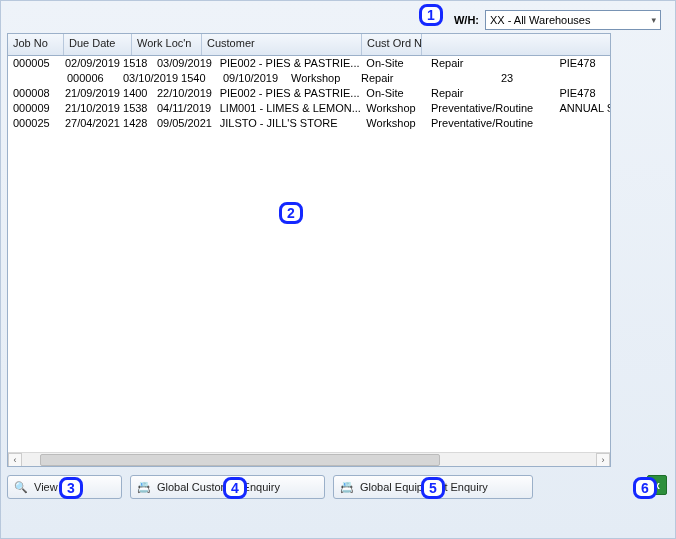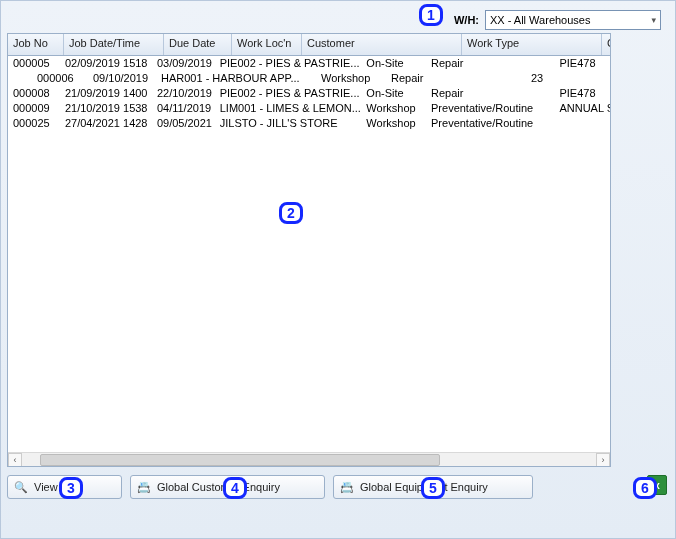--- a/index.html
+++ b/index.html
@@ -168,41 +168,39 @@
     <span class="wh-label">W/H:</span>
     <div class="wh-select">
       <span>XX - All Warehouses</span>
       <span class="chev">▾</span>
     </div>
   </div>
 
   <div class="grid">
     <div class="grid-header">
       <div class="gh c0">Job No</div>
-      <div class="gh c1">Job Date/Time</div>
       <div class="gh c2">Due Date</div>
       <div class="gh c4">Work Loc'n</div>
       <div class="gh c3">Customer</div>
-      <div class="gh c5">Work Type</div>
       <div class="gh c6">Cust Ord No</div>
     </div>
     <div class="grid-body" id="grid-body">
         <div class="row">
           <div class="cell c0">000005</div>
           <div class="cell c1">02/09/2019 1518</div>
           <div class="cell c2">03/09/2019</div>
           <div class="cell c3">PIE002 - PIES &amp; PASTRIE...</div>
           <div class="cell c4">On-Site</div>
           <div class="cell c5">Repair</div>
           <div class="cell c6">PIE478</div>
         </div>
         <div class="row">
           <div class="cell c0">000006</div>
+          <div class="cell c1">03/10/2019 1540</div>
           <div class="cell c2">09/10/2019</div>
-          <div class="cell c3">HAR001 - HARBOUR APP...</div>
           <div class="cell c4">Workshop</div>
           <div class="cell c5">Repair</div>
           <div class="cell c6">23</div>
         </div>
         <div class="row">
           <div class="cell c0">000008</div>
           <div class="cell c1">21/09/2019 1400</div>
           <div class="cell c2">22/10/2019</div>
           <div class="cell c3">PIE002 - PIES &amp; PASTRIE...</div>
           <div class="cell c4">On-Site</div>

